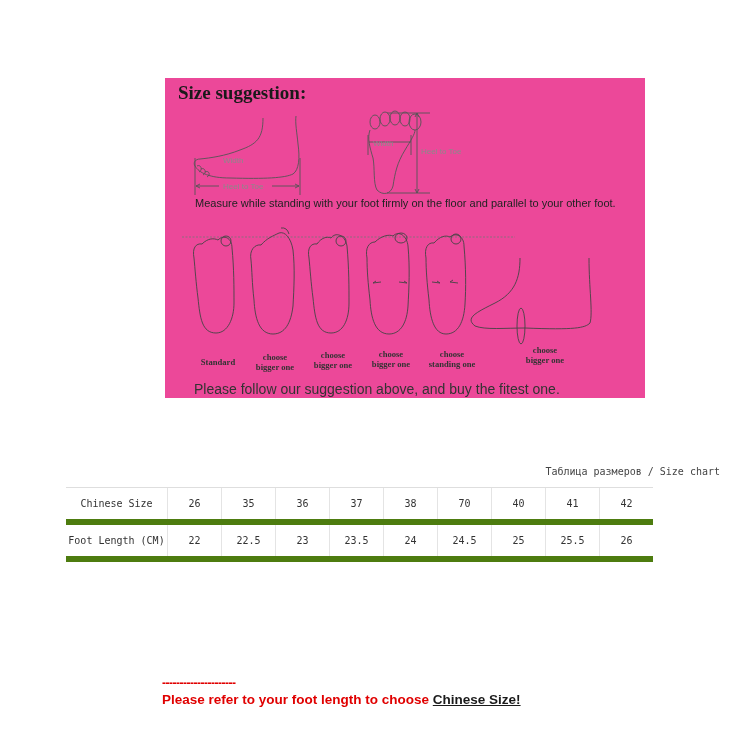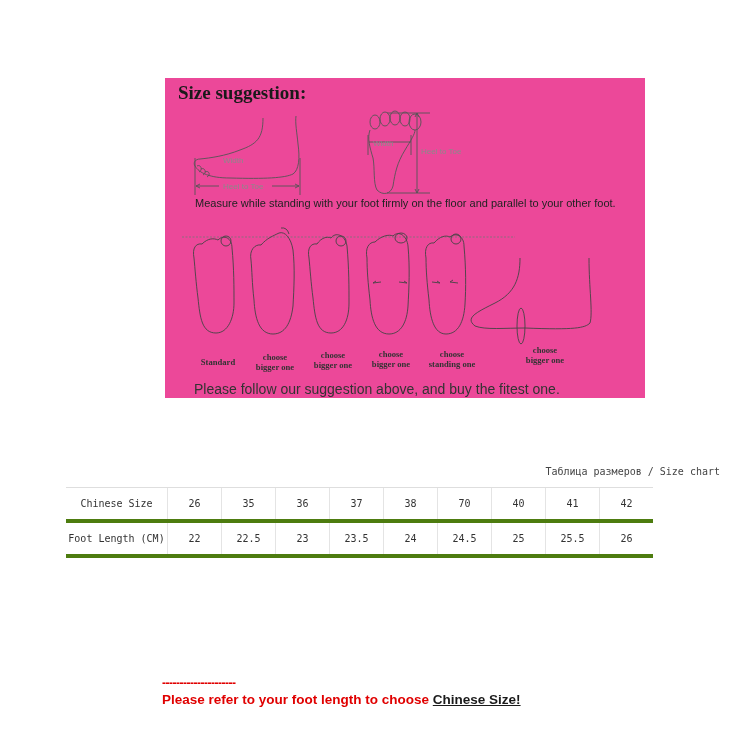--- a/index.html
+++ b/index.html
@@ -33,21 +33,21 @@
     
     .chart-caption {
       position: absolute; left: 0; width: 720px; top: 466px; text-align: right;
       font-family: "DejaVu Sans Mono", monospace; font-size: 10px; color: #444;
     }
     table.size-table {
       position: absolute; left: 66px; top: 487px; border-collapse: collapse;
       font-family: "DejaVu Sans Mono", monospace; font-size: 10px; color: #333;
     }
     table.size-table td {
-      border-top: 1px solid #dedede; border-bottom: 4px solid #4d7c0f;
+      border-top: 1px solid #dedede; border-bottom: 6px solid #4d7c0f;
       border-left: 1px solid #e4e4e4; height: 31px; padding: 0; text-align: center;
     }
     table.size-table td:first-child { border-left: none; width: 101px; text-align: center; }
     table.size-table td.v { width: 53px; }
 
     
     .notice {
       position: absolute; left: 162px; top: 676px;
       font-family: "Liberation Sans", sans-serif; font-weight: bold; font-size: 13.5px; color: #e00000;
       line-height: 20px;

